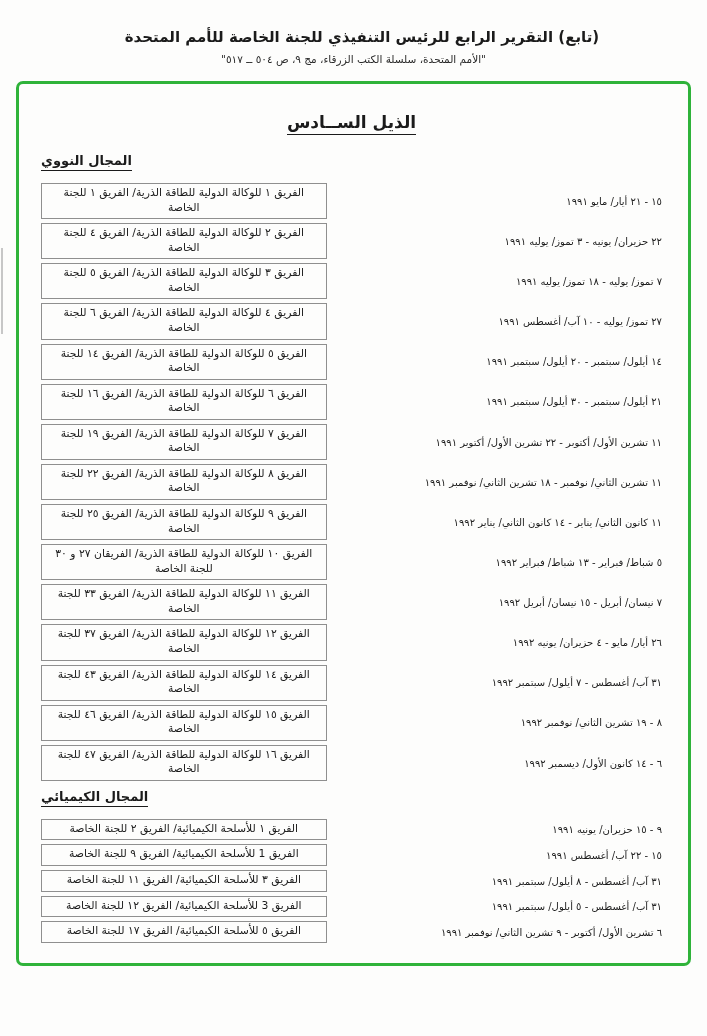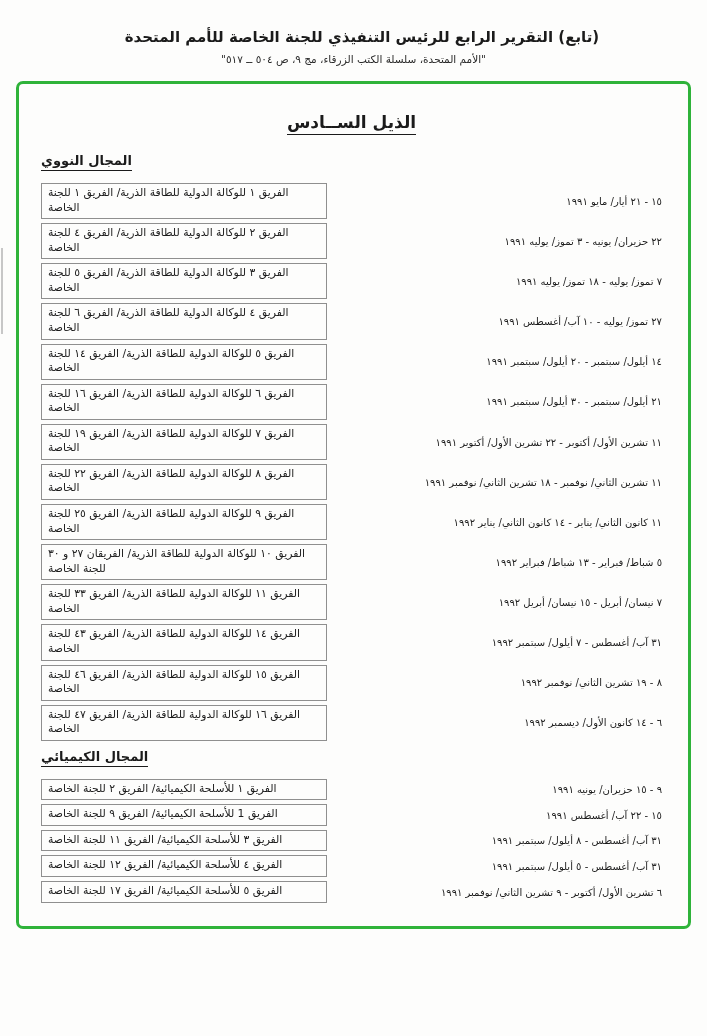--- a/index.html
+++ b/index.html
@@ -82,21 +82,21 @@
     white-space: nowrap;
     overflow: visible;
   }
   .team {
     width: 46%;
     box-sizing: border-box;
     border: 1px solid #8f8f8f;
     padding: 2px 6px 3px 6px;
     font-size: 10.8px;
     line-height: 1.35;
-    text-align: left;
+    text-align: center;
     background: #fdfdfc;
   }
   .scan-artifact {
     position: absolute;
     left: 1px;
     top: 248px;
     width: 7px;
     height: 86px;
     border-left: 2px solid #9a9a9a;
     opacity: 0.55;
@@ -159,20 +159,24 @@
         </div>
         <div class="row">
           <div class="date">٥ شباط/ فبراير - ١٣ شباط/ فبراير ١٩٩٢</div>
           <div class="team">الفريق ١٠ للوكالة الدولية للطاقة الذرية/ الفريقان ٢٧ و ٣٠ للجنة الخاصة</div>
         </div>
         <div class="row">
           <div class="date">٧ نيسان/ أبريل - ١٥ نيسان/ أبريل ١٩٩٢</div>
           <div class="team">الفريق ١١ للوكالة الدولية للطاقة الذرية/ الفريق ٣٣ للجنة الخاصة</div>
         </div>
         <div class="row">
+          <div class="date">٢٦ أيار/ مايو - ٤ حزيران/ يونيه ١٩٩٢</div>
+          <div class="team">الفريق ١٢ للوكالة الدولية للطاقة الذرية/ الفريق ٣٧ للجنة الخاصة</div>
+        </div>
+        <div class="row">
           <div class="date">٣١ آب/ أغسطس - ٧ أيلول/ سبتمبر ١٩٩٢</div>
           <div class="team">الفريق ١٤ للوكالة الدولية للطاقة الذرية/ الفريق ٤٣ للجنة الخاصة</div>
         </div>
         <div class="row">
           <div class="date">٨ - ١٩ تشرين الثاني/ نوفمبر ١٩٩٢</div>
           <div class="team">الفريق ١٥ للوكالة الدولية للطاقة الذرية/ الفريق ٤٦ للجنة الخاصة</div>
         </div>
         <div class="row">
           <div class="date">٦ - ١٤ كانون الأول/ ديسمبر ١٩٩٢</div>
           <div class="team">الفريق ١٦ للوكالة الدولية للطاقة الذرية/ الفريق ٤٧ للجنة الخاصة</div>
@@ -185,21 +189,21 @@
         <div class="row">
           <div class="date">١٥ - ٢٢ آب/ أغسطس ١٩٩١</div>
           <div class="team">الفريق 1 للأسلحة الكيميائية/ الفريق ٩ للجنة الخاصة</div>
         </div>
         <div class="row">
           <div class="date">٣١ آب/ أغسطس - ٨ أيلول/ سبتمبر ١٩٩١</div>
           <div class="team">الفريق ٣ للأسلحة الكيميائية/ الفريق ١١ للجنة الخاصة</div>
         </div>
         <div class="row">
           <div class="date">٣١ آب/ أغسطس - ٥ أيلول/ سبتمبر ١٩٩١</div>
-          <div class="team">الفريق ٤ للأسلحة الكيميائية/ الفريق ١٢ للجنة الخاصة</div>
+          <div class="team">الفريق 3 للأسلحة الكيميائية/ الفريق ١٢ للجنة الخاصة</div>
         </div>
         <div class="row">
           <div class="date">٦ تشرين الأول/ أكتوبر - ٩ تشرين الثاني/ نوفمبر ١٩٩١</div>
           <div class="team">الفريق ٥ للأسلحة الكيميائية/ الفريق ١٧ للجنة الخاصة</div>
         </div>
       </div>
   </div>
 
   <div class="scan-artifact"></div>
 </div>

